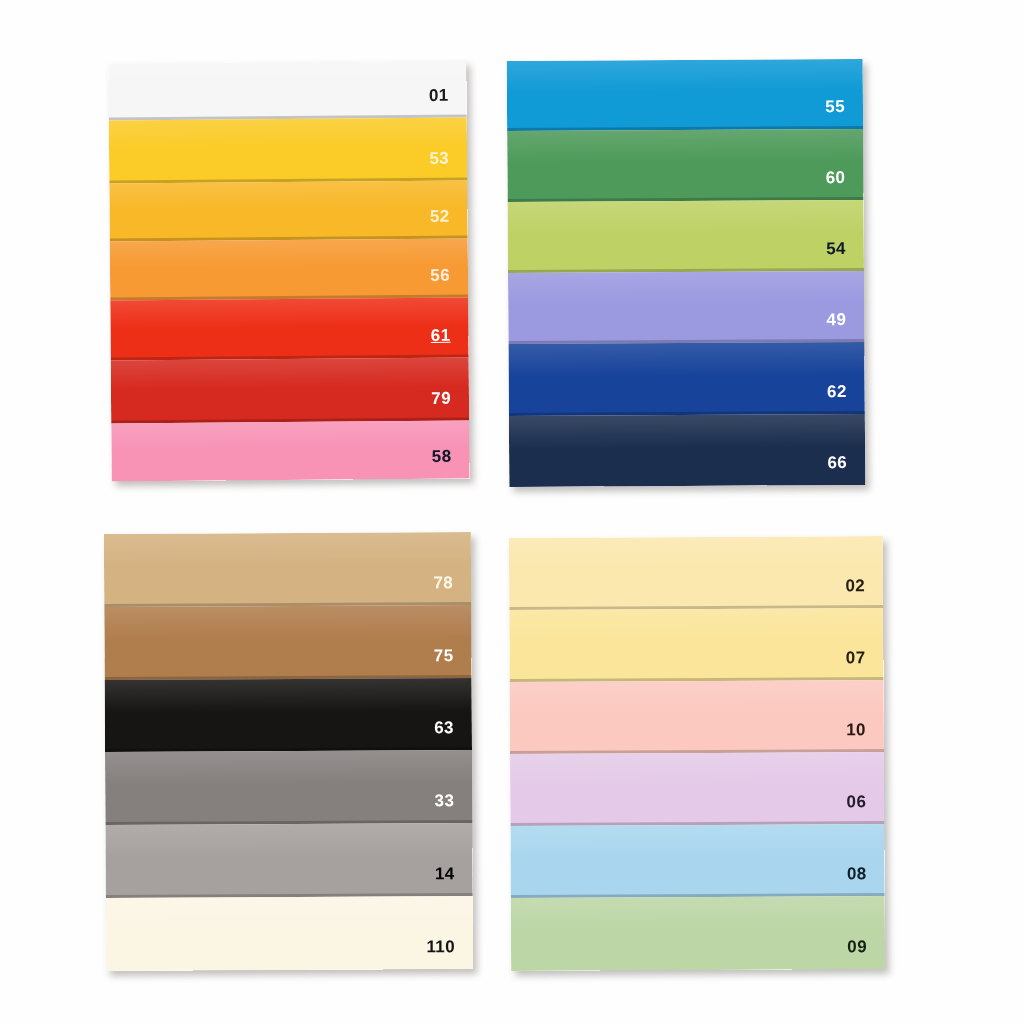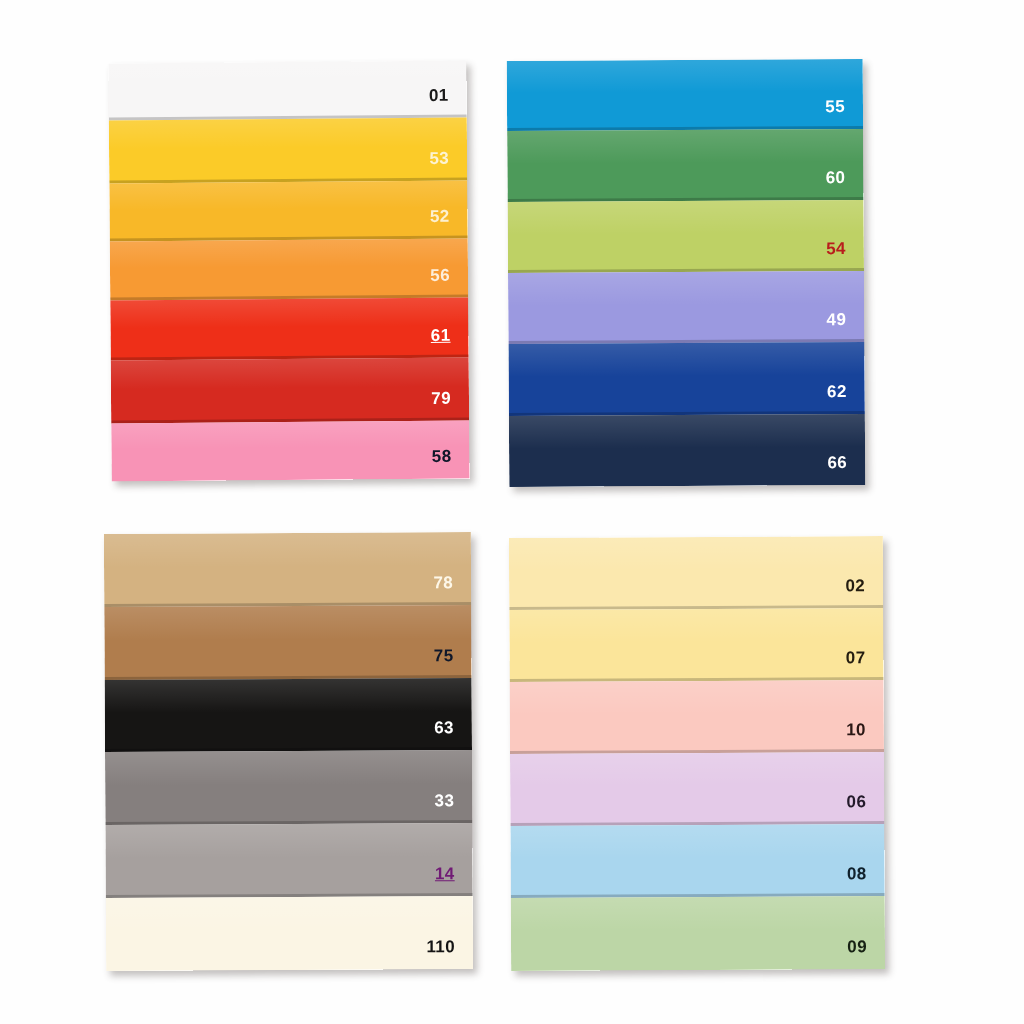--- a/index.html
+++ b/index.html
@@ -112,21 +112,21 @@
         <span class="code" style="color: rgb(255, 255, 255);">55</span>
       </div>
       <div class="swatch" style="background: rgb(77, 154, 90); flex: 0.166667 1 0px;">
         <span class="sheen"></span>
         <span class="edge"></span>
         <span class="code" style="color: rgb(255, 255, 255);">60</span>
       </div>
       <div class="swatch" style="background: rgb(190, 209, 101); flex: 0.166667 1 0px;">
         <span class="sheen"></span>
         <span class="edge"></span>
-        <span class="code" style="color: #b91c1c; margin-left: 8px;">54</span>
+        <span class="code" style="color: #0f172a; margin-left: 8px;">54</span>
       </div>
       <div class="swatch" style="background: rgb(155, 153, 224); flex: 0.166667 1 0px;">
         <span class="sheen"></span>
         <span class="edge"></span>
         <span class="code" style="color: rgb(255, 255, 255);">49</span>
       </div>
       <div class="swatch" style="background: rgb(23, 67, 154); flex: 0.169014 1 0px;">
         <span class="sheen"></span>
         <span class="edge"></span>
         <span class="code" style="color: rgb(255, 255, 255);">62</span>
@@ -138,36 +138,36 @@
     </div>
   <div class="stack" id="stack-3">
       <div class="swatch" style="background: rgb(212, 178, 129); flex: 0.167048 1 0px;">
         <span class="sheen"></span>
         <span class="edge"></span>
         <span class="code" style="color: rgb(253, 247, 232);">78</span>
       </div>
       <div class="swatch" style="background: rgb(176, 125, 77); flex: 0.167048 1 0px;">
         <span class="sheen"></span>
         <span class="edge"></span>
-        <span class="code" style="color: #0f172a; text-align: right;">75</span>
+        <span class="code" style="color: #ffffff; text-align: right;">75</span>
       </div>
       <div class="swatch" style="background: rgb(22, 21, 20); flex: 0.16476 1 0px;">
         <span class="sheen"></span>
         <span class="edge"></span>
         <span class="code" style="color: rgb(255, 255, 255);">63</span>
       </div>
       <div class="swatch" style="background: rgb(133, 127, 126); flex: 0.167048 1 0px;">
         <span class="sheen"></span>
         <span class="edge"></span>
         <span class="code" style="color: rgb(255, 255, 255);">33</span>
       </div>
       <div class="swatch" style="background: rgb(166, 160, 158); flex: 0.167048 1 0px;">
         <span class="sheen"></span>
         <span class="edge"></span>
-        <span class="code" style="color: #701a75; text-decoration: underline;">14</span>
+        <span class="code" style="color: #000000;">14</span>
       </div>
       <div class="swatch" style="background: rgb(251, 245, 228); flex: 0.167048 1 0px;">
         <span class="sheen"></span>
         <span class="code" style="color: rgb(20, 20, 20);">110</span>
       </div>
     </div>
   <div class="stack" id="stack-4">
       <div class="swatch" style="background: rgb(251, 232, 174); flex: 0.166282 1 0px;">
         <span class="sheen"></span>
         <span class="edge"></span>

